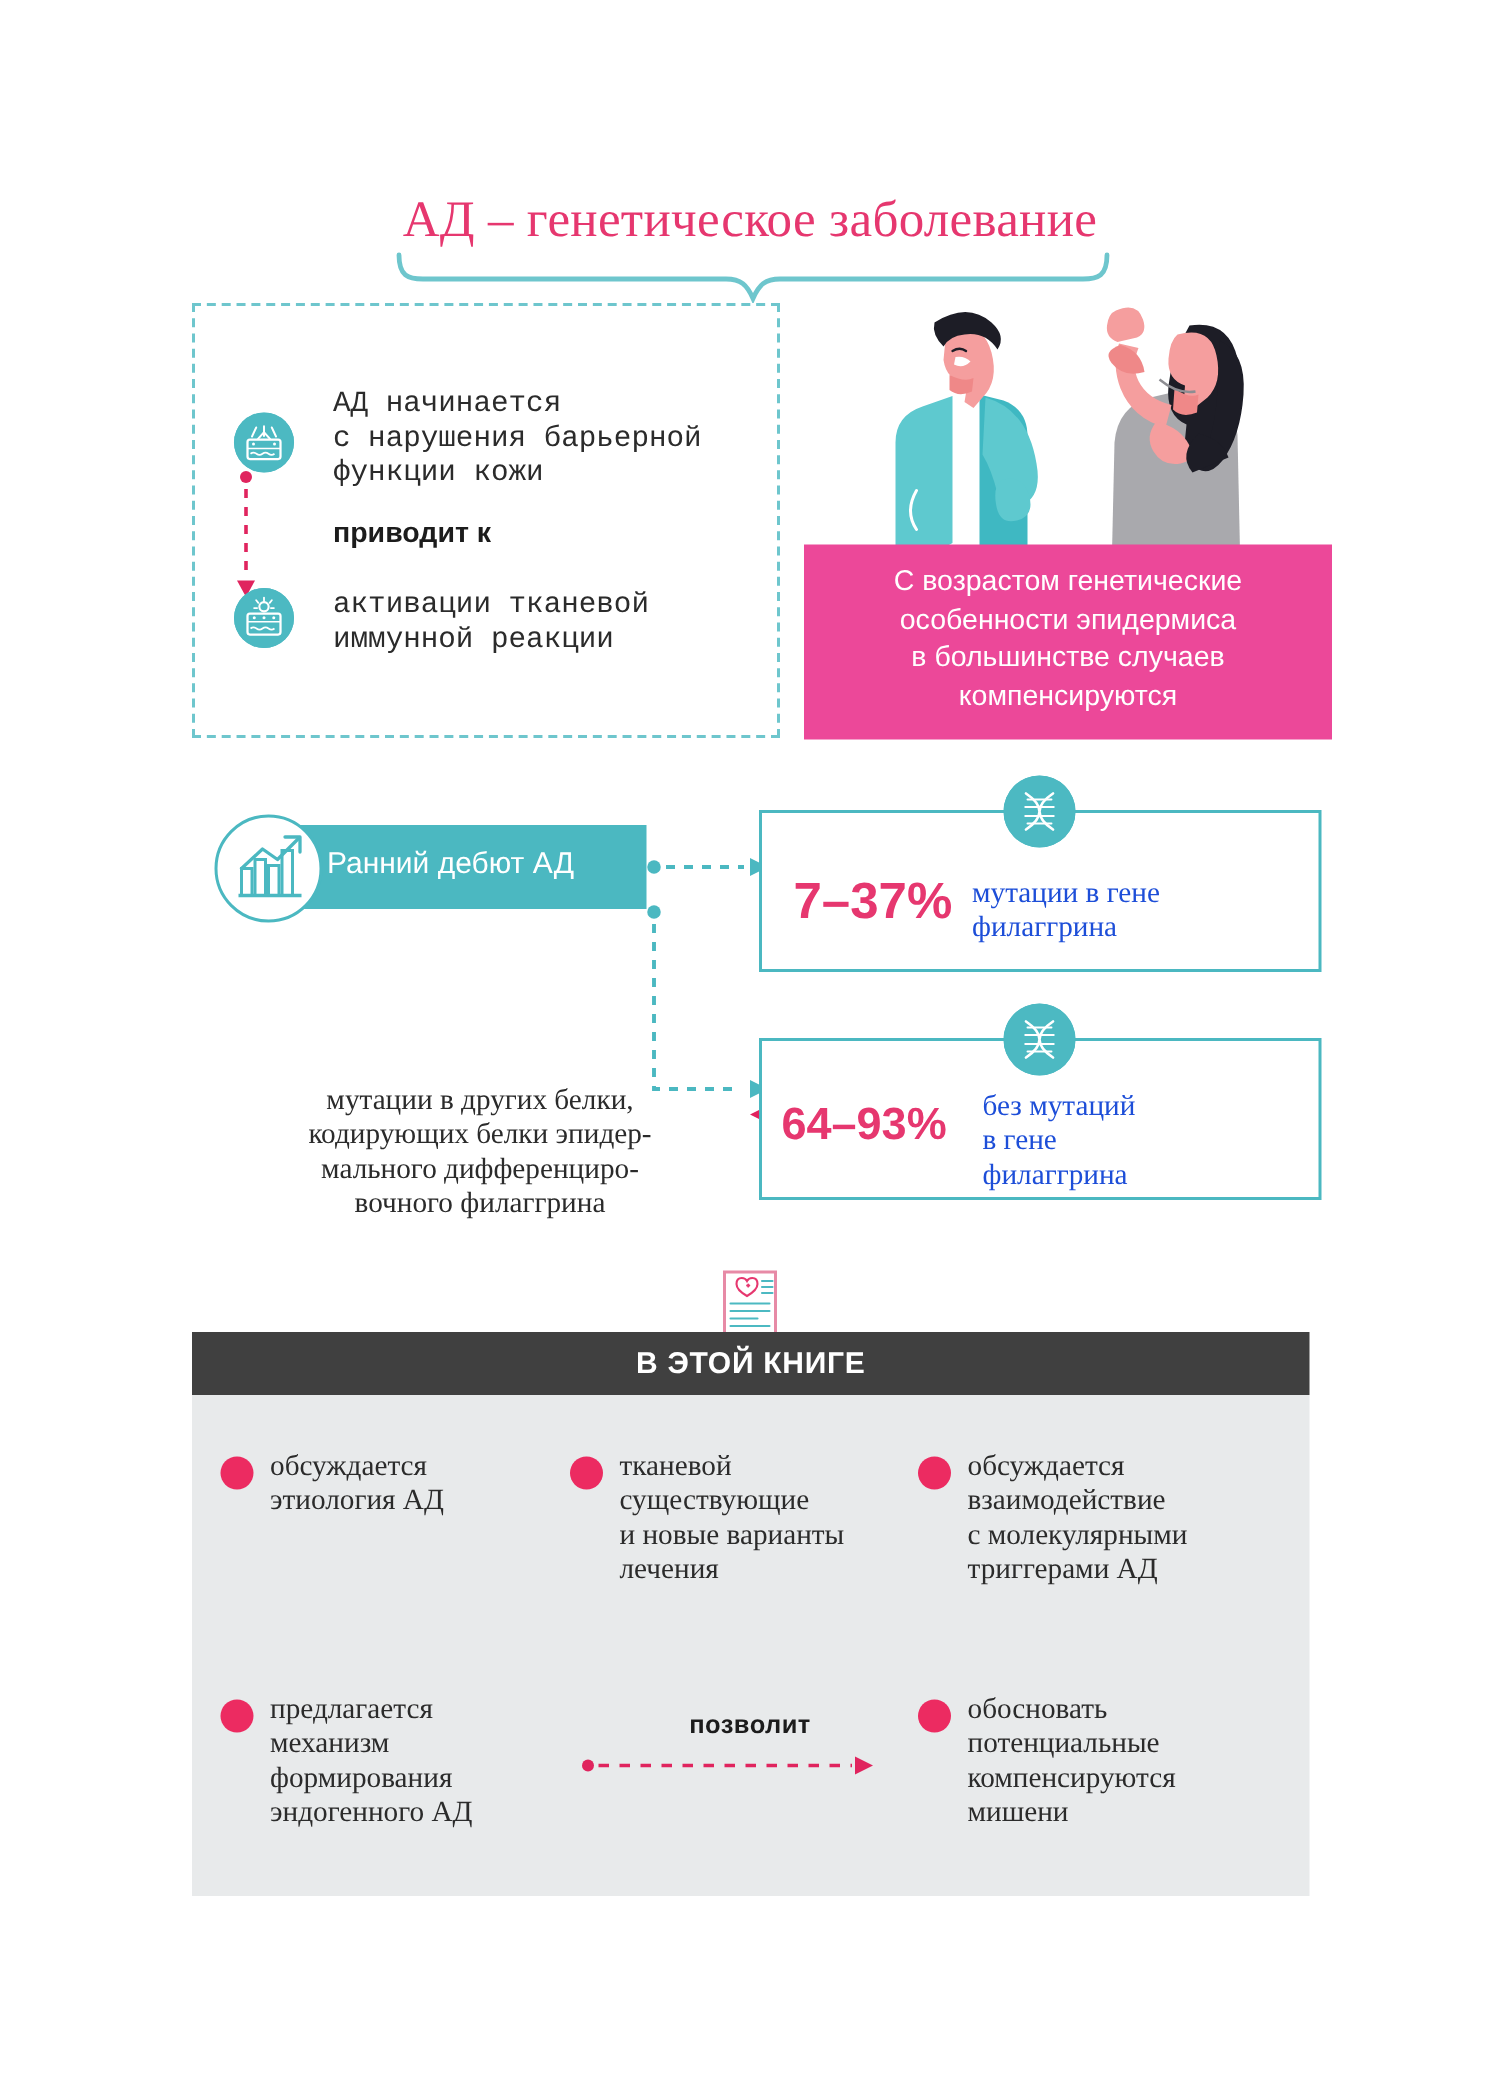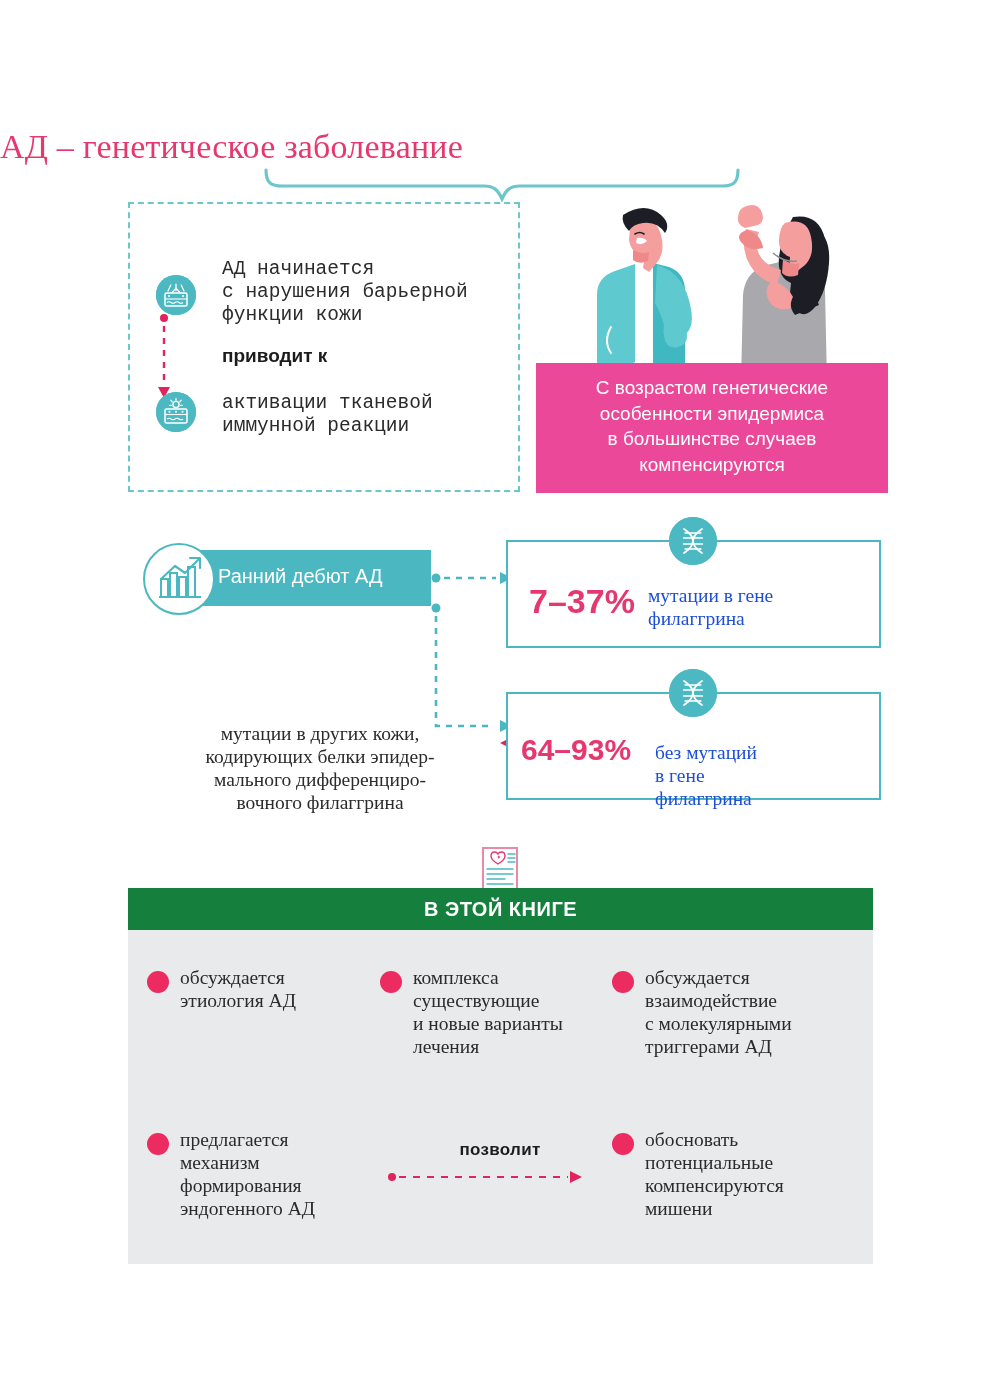--- a/index.html
+++ b/index.html
@@ -8,21 +8,21 @@
     background:#ffffff;
     font-family:"Liberation Serif", serif;
     position:relative;
     overflow:hidden;
   }
   .stage{position:absolute;left:0;top:0;width:1000px;height:1393px;}
 
   
   .title{
     position:absolute;left:0;top:128px;width:1000px;
-    text-align:left;
+    text-align:center;
     font-family:"Liberation Serif", serif;
     font-size:34px;color:#e6376f;letter-spacing:.2px;
     white-space:nowrap;
   }
   .brace{position:absolute;left:262px;top:168px;width:480px;height:34px;}
 
   
   .dashed-box{
     position:absolute;left:128px;top:202px;width:392px;height:290px;
     border:2px dashed #6ec6cd;
@@ -85,35 +85,35 @@
   .dna-circle.d2{left:669px;top:669px;}
 
   .pct-num{
     position:absolute;font-family:"Liberation Sans", sans-serif;
     color:#e6376f;font-weight:bold;
   }
   .pct-num.n1{left:529px;top:582px;font-size:34px;}
   .pct-num.n2{left:521px;top:733px;font-size:30px;}
   .pct-txt{position:absolute;font-family:"Liberation Serif", serif;color:#1d4ed8;}
   .pct-txt.t1{left:648px;top:584px;font-size:19.5px;line-height:23px;}
-  .pct-txt.t2{left:655px;top:741px;font-size:19.5px;line-height:23px;}
+  .pct-txt.t2{left:655px;top:726px;font-size:19.5px;line-height:23px;}
 
   .left-note{
     position:absolute;left:140px;top:722px;width:360px;
     text-align:center;font-size:19.5px;line-height:23px;
     font-family:"Liberation Serif", serif;color:#2b2b2b;
   }
   .connectors{position:absolute;left:420px;top:530px;width:120px;height:260px;}
   .connector-pink{position:absolute;left:498px;top:735px;width:58px;height:16px;}
 
   
   .doc-icon{position:absolute;left:478px;top:846px;width:44px;height:50px;}
   .book-head{
     position:absolute;left:128px;top:888px;width:745px;height:42px;
-    background:#15803d;
+    background:#404040;
   }
   .book-head span{
     display:block;text-align:center;line-height:42px;
     font-family:"Liberation Sans", sans-serif;font-weight:bold;
     color:#ffffff;font-size:20px;letter-spacing:.5px;
   }
   .book-body{
     position:absolute;left:128px;top:930px;width:745px;height:334px;
     background:#e8eaeb;
   }
@@ -276,21 +276,21 @@
     </svg>
   </div>
   <div class="pct-num n2">64–93%</div>
   <div class="pct-txt t2">
     <span>без мутаций</span><br>
     <span>в гене</span><br>
     <span>филаггрина</span>
   </div>
 
   <div class="left-note">
-    <span>мутации в других кожи,</span><br>
+    <span>мутации в других белки,</span><br>
     <span>кодирующих белки эпидер-</span><br>
     <span>мального дифференциро-</span><br>
     <span>вочного филаггрина</span>
   </div>
 
   <svg class="doc-icon" viewBox="0 0 44 50">
     <rect x="5" y="2" width="34" height="46" fill="#ffffff" stroke="#e78aa6" stroke-width="2"></rect>
     <path d="M13 10 q0 -4 3.5 -4 q2.4 0 3.5 2 q1.1 -2 3.5 -2 q3.5 0 3.5 4 q0 4 -7 8 q-7 -4 -7 -8 z" fill="none" stroke="#e6376f" stroke-width="1.4"></path>
     <path d="M20 11 h1.6 M20.8 10.2 v1.6" stroke="#e6376f" stroke-width="1.2" stroke-linecap="round"></path>
     <path d="M30 8 h7 M30 12 h7 M30 16 h7" stroke="#4cb9c2" stroke-width="1.4" stroke-linecap="round"></path>
@@ -303,21 +303,21 @@
   <div class="book-body"></div>
 
   <div class="bullet" style="left:147px;top:971px;"></div>
   <div class="bullet-txt" style="left:180px;top:966px;width:175px;">
     <span>обсуждается</span><br>
     <span>этиология АД</span>
   </div>
 
   <div class="bullet" style="left:380px;top:971px;"></div>
   <div class="bullet-txt" style="left:413px;top:966px;width:200px;">
-    <span>комплекса</span><br>
+    <span>тканевой</span><br>
     <span>существующие</span><br>
     <span>и новые варианты</span><br>
     <span>лечения</span>
   </div>
 
   <div class="bullet" style="left:612px;top:971px;"></div>
   <div class="bullet-txt" style="left:645px;top:966px;width:215px;">
     <span>обсуждается</span><br>
     <span>взаимодействие</span><br>
     <span>с молекулярными</span><br>

